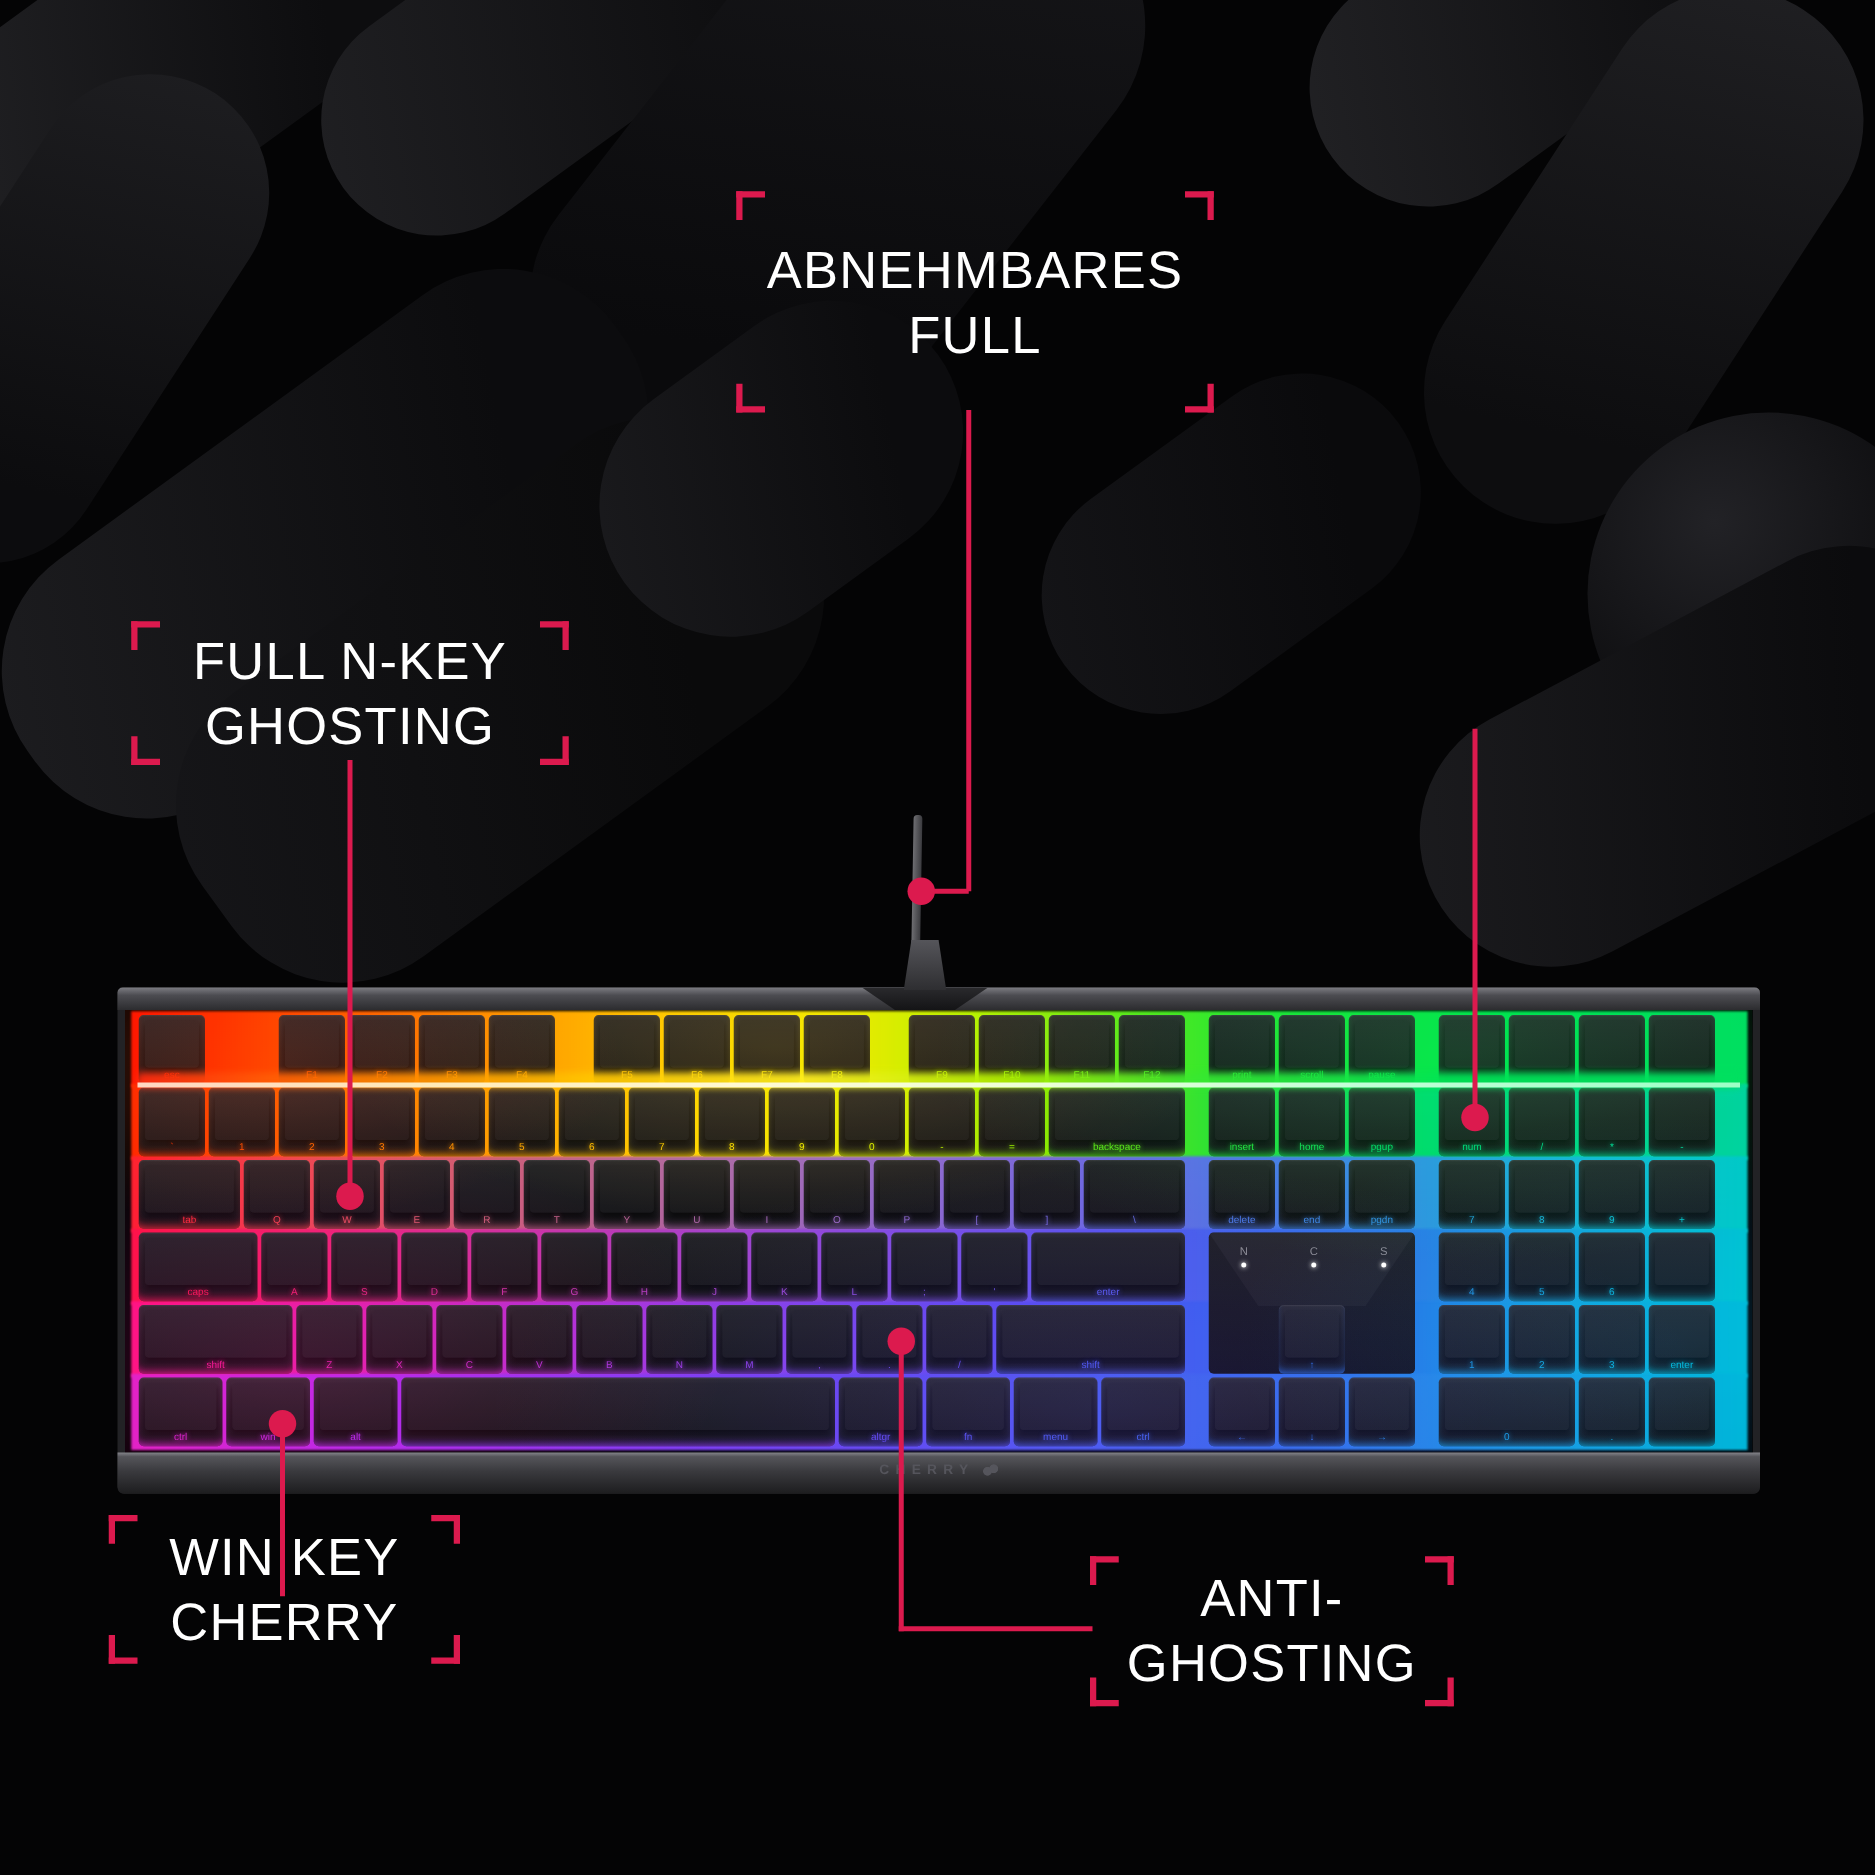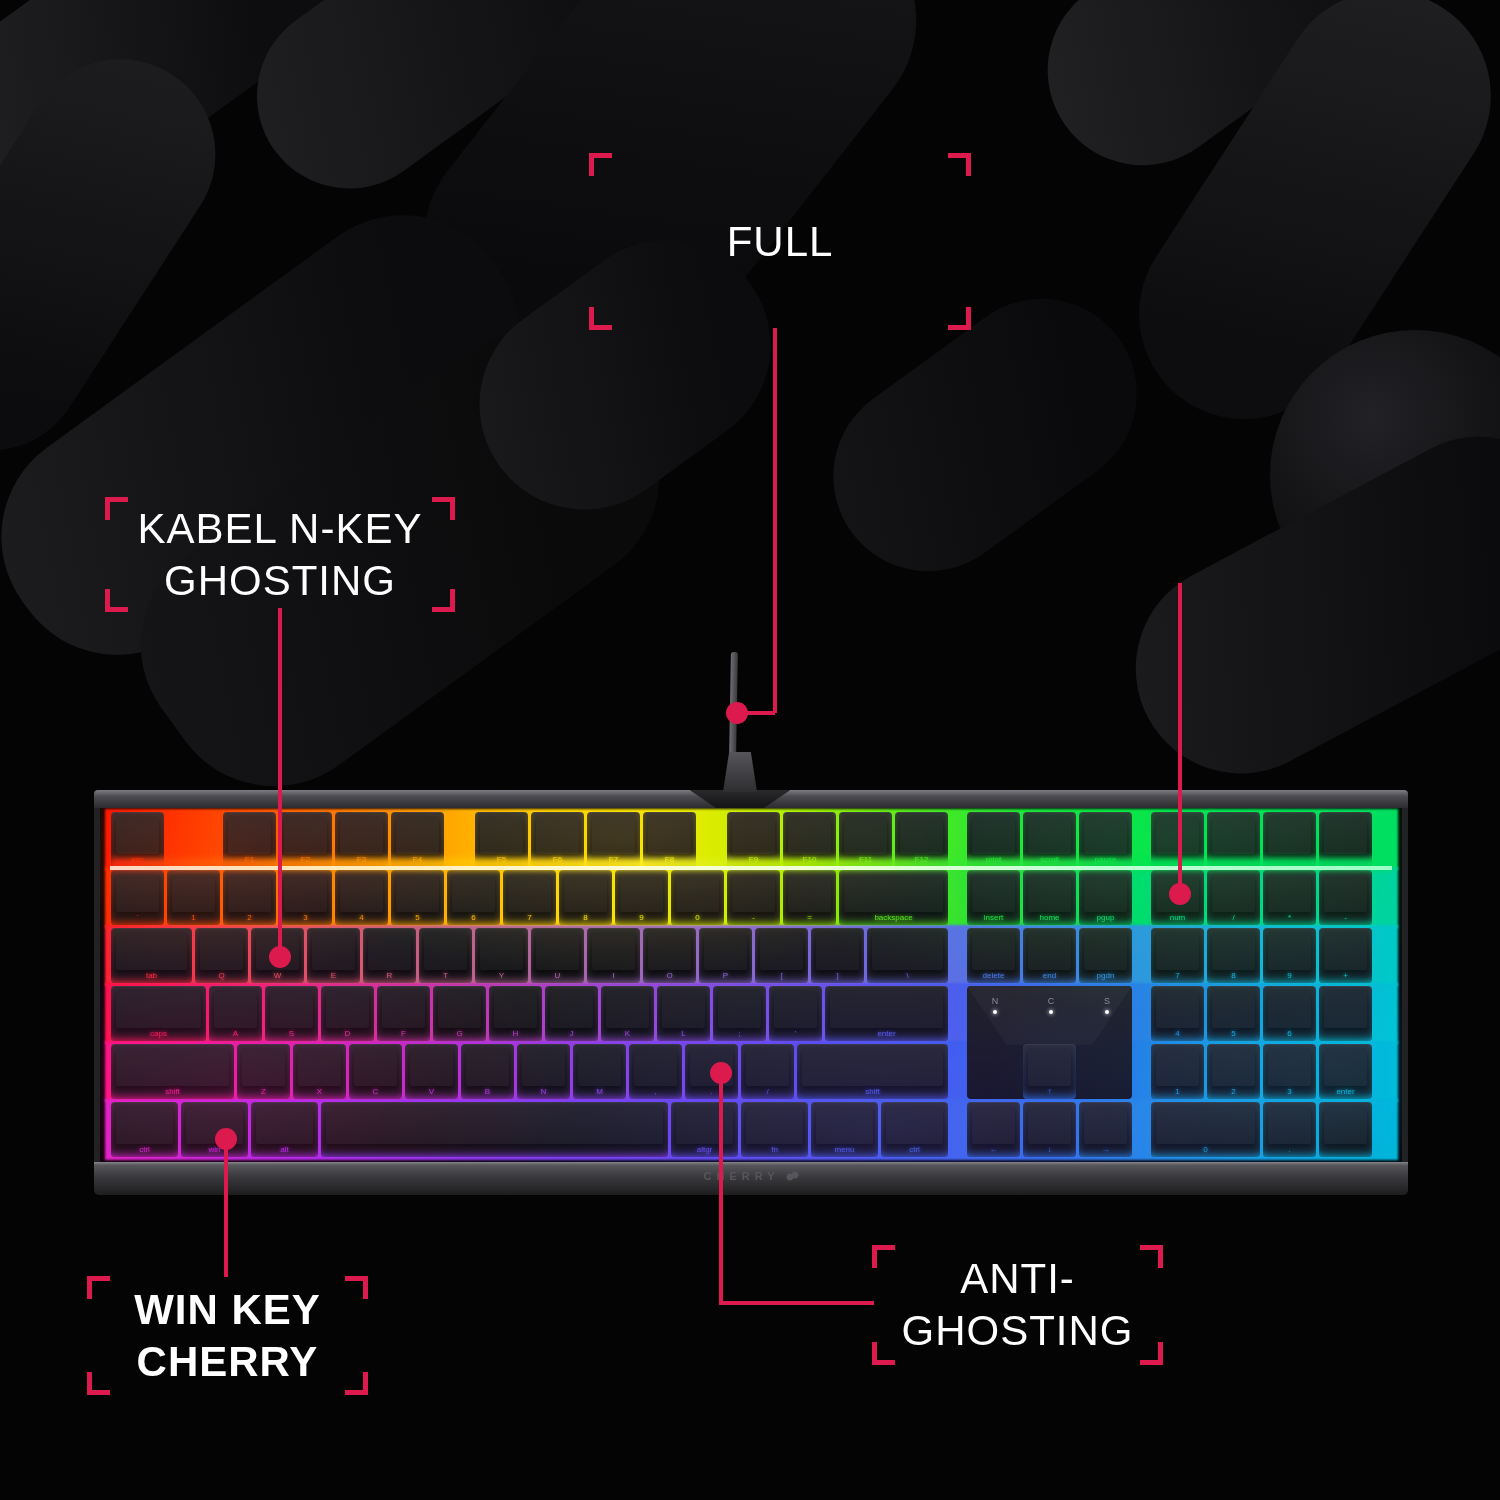--- a/index.html
+++ b/index.html
@@ -24,21 +24,21 @@
   .co{position:absolute;display:flex;flex-direction:column;justify-content:center;text-align:center;
       color:#ffffff;font-size:42px;line-height:52px;letter-spacing:1px;font-weight:400;z-index:10;}
   .cr{position:absolute;width:18px;height:18px;z-index:11;}
   .cr.tl{left:0;top:0;border-left:5px solid var(--accent);border-top:5px solid var(--accent);}
   .cr.tr{right:0;top:0;border-right:5px solid var(--accent);border-top:5px solid var(--accent);}
   .cr.bl{left:0;bottom:0;border-left:5px solid var(--accent);border-bottom:5px solid var(--accent);}
   .cr.br{right:0;bottom:0;border-right:5px solid var(--accent);border-bottom:5px solid var(--accent);}
   #co-kabel{left:589px;top:153px;width:382px;height:177px;}
   #co-nkey{left:105px;top:497px;width:350px;height:115px;}
   #co-kappen{left:985px;top:411px;width:392px;height:176px;}
-  #co-win{left:87px;top:1276px;width:281px;height:119px;font-weight:bold;}
+  #co-win{left:87px;top:1212px;width:281px;height:119px;}
   #co-ghost{left:872px;top:1245px;width:291px;height:120px;}
 
   .cline{position:absolute;background:var(--accent);z-index:9;}
   .cdot{position:absolute;width:22px;height:22px;border-radius:50%;background:var(--accent);z-index:9;}
   #l-kabel-v{left:773px;top:328px;width:4px;height:385px;}
   #l-kabel-h{left:737px;top:711px;width:38px;height:4px;}
   #d-kabel{left:726px;top:702px;}
   #l-nkey-v{left:278px;top:608px;width:4px;height:351px;}
   #d-nkey{left:269px;top:946px;}
   #l-kappen-v{left:1178px;top:583px;width:4px;height:312px;}
@@ -495,28 +495,29 @@
   <div class="cdot" id="d-win"></div>
   <div class="cline" id="l-ghost-v"></div>
   <div class="cline" id="l-ghost-h"></div>
   <div class="cdot" id="d-ghost"></div>
 
   <div class="co" id="co-kabel">
     <span class="cr tl"></span>
     <span class="cr tr"></span>
     <span class="cr bl"></span>
     <span class="cr br"></span>
+    <div>ABNEHMBARES</div>
     <div>FULL</div>
   </div>
   <div class="co" id="co-nkey">
     <span class="cr tl"></span>
     <span class="cr tr"></span>
     <span class="cr bl"></span>
     <span class="cr br"></span>
-    <div>KABEL N-KEY</div>
+    <div>FULL N-KEY</div>
     <div>GHOSTING</div>
   </div>
   <div class="co" id="co-win">
     <span class="cr tl"></span>
     <span class="cr tr"></span>
     <span class="cr bl"></span>
     <span class="cr br"></span>
     <div>WIN KEY</div>
     <div>CHERRY</div>
   </div>

